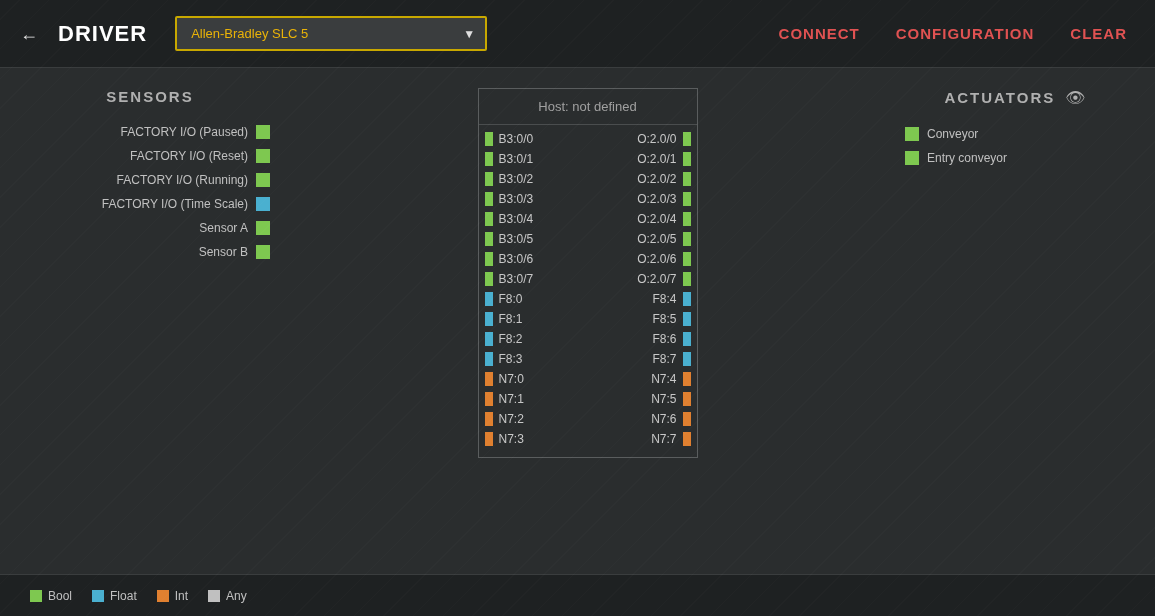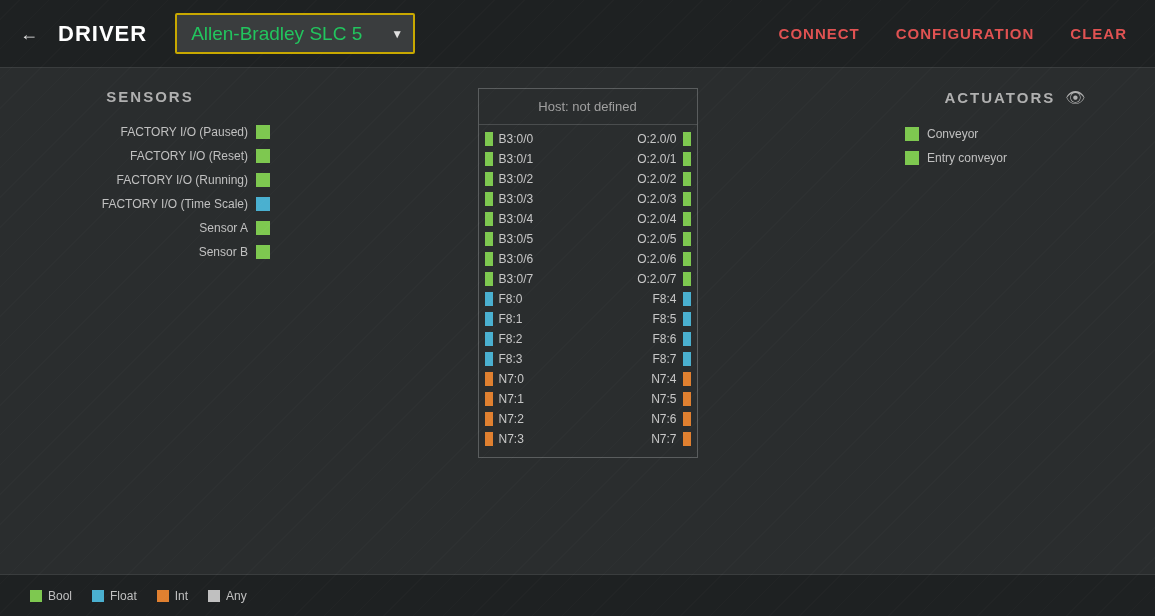--- a/index.html
+++ b/index.html
@@ -61,27 +61,27 @@
     .driver-select-wrapper {
       border: 2px solid #c8a800;
       border-radius: 2px;
       position: relative;
       display: flex;
       align-items: center;
     }
 
     .driver-select {
       background-color: #3a3d3e;
-      color: #22c55e;
+      color: #eab308;
       border: none;
       padding: 8px 40px 8px 14px;
-      font-size: 19px;
+      font-size: 13px;
       appearance: none;
       cursor: pointer;
-      width: 236px;
+      width: 308px;
       outline: none;
     }
 
     .select-chevron {
       position: absolute;
       right: 10px;
       pointer-events: none;
       color: #e0e0e0;
       font-size: 12px;
     }

